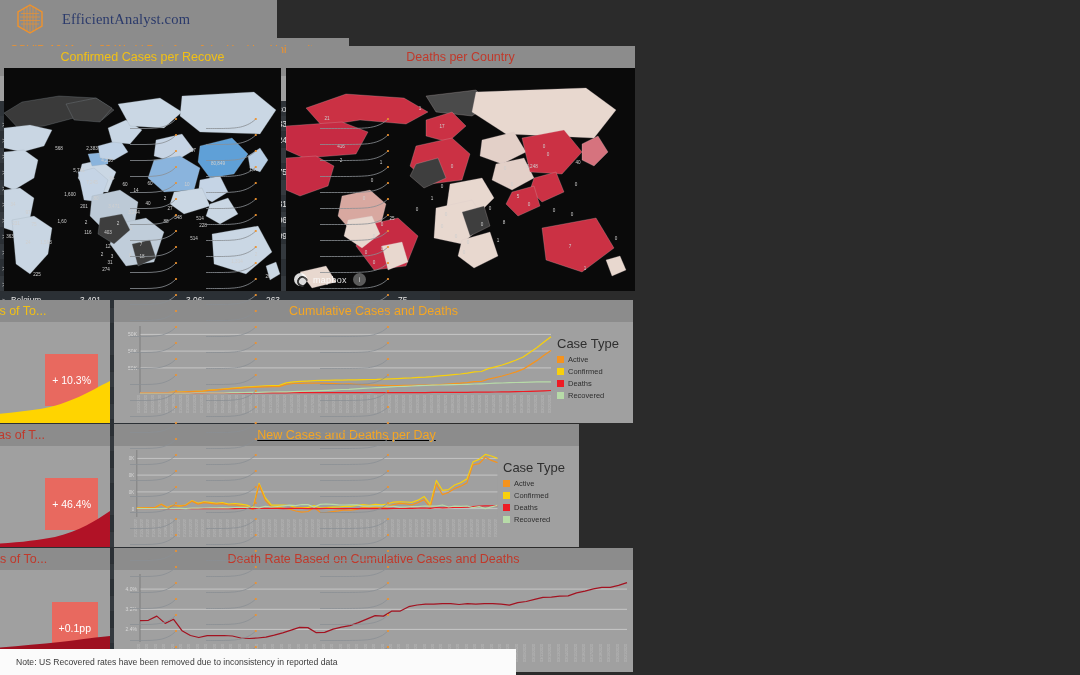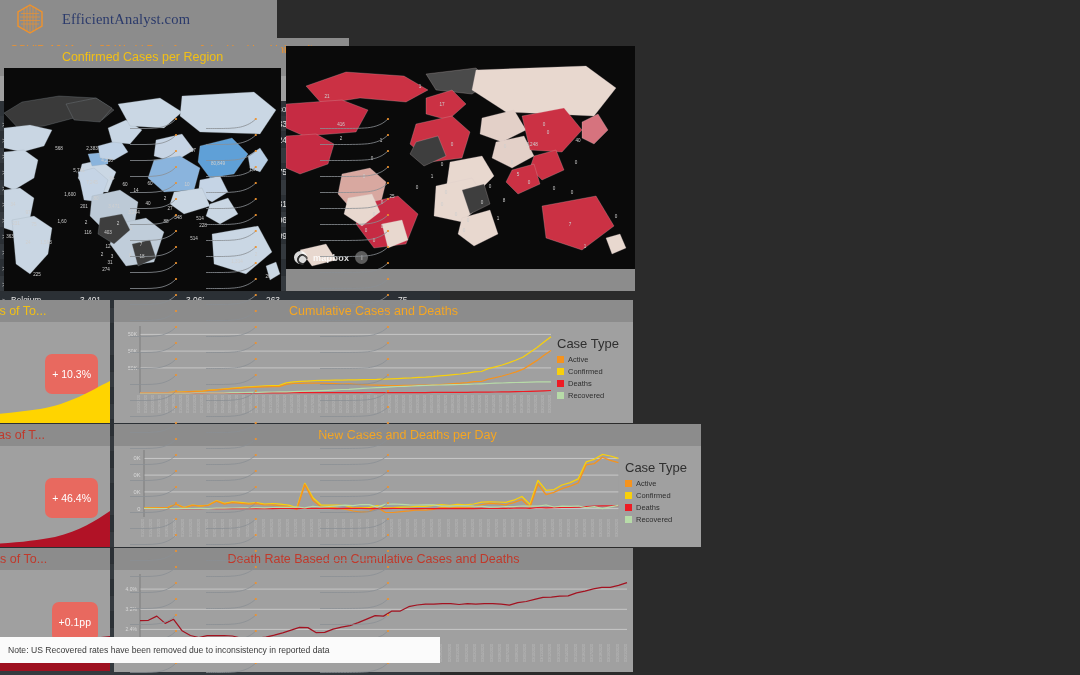--- a/index.html
+++ b/index.html
@@ -35,40 +35,40 @@
   
   #map-confirmed { left: 4px; top: 46px; width: 277px; height: 245px; background:#8c8c8c; }
   #map-deaths    { left: 286px; top: 46px; width: 349px; height: 245px; background:#8c8c8c; }
   .map-body { position: relative; width: 100%; height: calc(100% - 22px); background: #080808; overflow: hidden; }
   .map-body svg { position: absolute; inset: 0; width: 100%; height: 100%; }
   .maplbl { fill: #cfcfcf; font-size: 4.6px; font-family: "Liberation Sans", sans-serif; text-anchor: middle; }
   .mapbox-logo { position: absolute; left: 8px; bottom: 5px; display: flex; align-items: center; gap: 6px; opacity: .85; }
   .mb-mark { width: 13px; height: 13px; border-radius: 50%; background: #ffffff; position: relative; }
   .mb-mark::after { content:""; position:absolute; left:3px; top:3px; width:7px; height:7px; border-radius:50%;
                     border:2px solid #3b3b3b; border-right-color:transparent; transform: rotate(35deg); }
-  .mb-text { color: #fff; font-size: 9px; font-weight: bold; letter-spacing: .3px; }
+  .mb-text { color: #fff; font-size: 9px; font-weight: normal; letter-spacing: .3px; }
   .mb-info { width: 13px; height: 13px; border-radius:50%; background:#6a6a6a; color:#ddd; font-size:8px;
              text-align:center; line-height:13px; }
 
   
   .kpi { left: -110px; width: 220px; height: 123px; background: #a0a0a0; }
   #kpi-cases  { top: 300px; }
   #kpi-deaths { top: 424px; }
   #kpi-rate   { top: 548px; }
   .kpi .card-title { text-align: center; font-size: 12.5px; }
   .kpi-body { position: relative; height: calc(100% - 22px); }
   .kpi-value { position: absolute; left: 12px; top: 22px; font-size: 31px; color: #262626; letter-spacing: -1px; }
   .kpi-badge { position: absolute; right: 12px; top: 32px; background: #e8695f; color:#fff; font-size: 10.5px;
-               padding: 14px 7px; border-radius: 7px; white-space: nowrap; }
+               padding: 20px 7px; border-radius: 0; white-space: nowrap; }
   .kpi-spark { position: absolute; left: 0; right: 0; bottom: 0; height: 46px; }
   .kpi-spark svg { width: 100%; height: 100%; display: block; }
 
   
   #chart-cumulative { left: 114px; top: 300px; width: 519px; height: 123px; }
-  #chart-newcases   { left: 114px; top: 424px; width: 587px; height: 123px; }
+  #chart-newcases   { left: 114px; top: 424px; width: 465px; height: 123px; text-decoration: underline; }
   #chart-deathrate  { left: 114px; top: 548px; width: 519px; height: 124px; }
   .chart-body { position: relative; height: calc(100% - 22px); background: #a0a0a0; }
   .chart-plot { position: absolute; left: 0; top: 0; right: 78px; bottom: 0; }
   .chart-plot.full { right: 2px; }
   .chart-plot svg { width: 100%; height: 100%; display: block; }
   .ytick { fill: #d8d8d8; font-size: 5px; text-anchor: end; font-family:"Liberation Sans", sans-serif; }
   .xtick { fill: #bdbdbd; font-size: 3.6px; font-family:"Liberation Sans", sans-serif; }
   .legend { position: absolute; right: 4px; top: 14px; width: 72px; }
   .legend-title { color: #2f2f2f; font-size: 13px; margin-bottom: 4px; }
   .legend-row { display: flex; align-items: center; gap: 4px; margin-bottom: 3px; }
@@ -89,23 +89,23 @@
   .tbl td {
     color: #e2e2e2; font-size: 8.4px; height: 15.1px; padding: 0 4px;
     border-bottom: 1px solid #2b2f33; white-space: nowrap; overflow: hidden;
   }
   .tbl tbody tr:nth-child(odd)  { background: #34393e; }
   .tbl tbody tr:nth-child(even) { background: #2b3035; }
   td.cty { padding-left: 2px; }
   .chev { color: #c9c9c9; font-size: 7px; margin-right: 5px; }
   td.spark { padding: 0; position: relative; }
   td.spark svg { display: block; width: 100%; height: 15px; }
-  #table-note { position: absolute; left: 0; bottom: 12px; width: 440px; height: 26px;
+  #table-note { position: absolute; left: 0; bottom: 0; width: 516px; height: 26px;
                 background: #fbfbfb; color: #3a3a3a; font-size: 8.6px;
-                display: flex; align-items: center; padding-left: 8px; }
+                display: flex; align-items: center; padding-left: 16px; }
 </style>
 </head>
 <body>
 
 <div class="dash">
 
   <div id="logo-card">
     <span class="logo-hex">
       <svg viewBox="0 0 28 30">
         <polygon points="14,1 26,8 26,22 14,29 2,22 2,8" fill="none" stroke="#f0922b" stroke-width="1.4"></polygon>
@@ -124,21 +124,21 @@
     </span>
     <span id="logo-text">EfficientAnalyst.com</span>
   </div>
 
   <div id="title-card">
     <div class="line">COVID-19 March 23 World Data from John Hopkins University,</div>
     <div class="line">updated at 9:30am EST</div>
   </div>
 
   <div class="card" id="map-confirmed">
-    <div class="card-title t-yellow">Confirmed Cases per Region</div>
+    <div class="card-title t-yellow">Confirmed Cases per Recove</div>
     <div class="map-body">
       <svg viewBox="0 0 277 223" preserveAspectRatio="none">
         <rect width="277" height="223" fill="#0a0a0a"></rect>
         <g stroke="#9aa6ae" stroke-width=".25">
           <path d="M0 45 L18 34 L55 28 L92 30 L110 42 L98 52 L70 50 L40 58 L14 60 Z" fill="#3a3a3a"></path>
           <path d="M0 60 L26 57 L48 62 L40 78 L18 84 L0 80 Z" fill="#c9d6e3"></path>
           <path d="M0 84 L20 82 L34 92 L30 110 L10 122 L0 118 Z" fill="#c9d6e3"></path>
           <path d="M0 122 L16 120 L30 130 L26 150 L12 164 L0 160 Z" fill="#c9d6e3"></path>
           <path d="M8 152 L30 148 L48 160 L44 186 L26 206 L12 196 Z" fill="#c9d6e3"></path>
           <path d="M62 36 L92 30 L108 40 L96 54 L70 52 Z" fill="#3f3f3f"></path>
@@ -214,20 +214,21 @@
             <text x="33" y="208">225</text>
           <text x="233" y="195">1,314</text>
             <text x="252" y="188">2</text>
           <text x="264" y="210">26</text>
         </g>
       </svg>
     </div>
   </div>
 
   <div class="card" id="map-deaths">
+    <div class="card-title t-red">Deaths per Country</div>
     <div class="map-body">
       <svg viewBox="0 0 349 223" preserveAspectRatio="none">
         <rect width="349" height="223" fill="#0a0a0a"></rect>
         <g stroke="#d8c8c8" stroke-width=".25">
           <path d="M20 40 L60 26 L118 30 L142 44 L120 56 L74 52 L36 58 Z" fill="#cb3144"></path>
           <path d="M0 58 L56 54 L82 64 L70 86 L18 90 L0 82 Z" fill="#c62b43"></path>
           <path d="M0 90 L30 88 L48 98 L42 118 L14 128 L0 122 Z" fill="#c62b43"></path>
           <path d="M140 28 L190 22 L204 36 L186 48 L150 44 Z" fill="#4a4a4a"></path>
           <path d="M56 128 L84 122 L100 136 L94 160 L68 166 L52 148 Z" fill="#d8a8a0"></path>
           <path d="M76 158 L112 150 L132 168 L120 198 L88 202 L70 178 Z" fill="#c62b43"></path>

